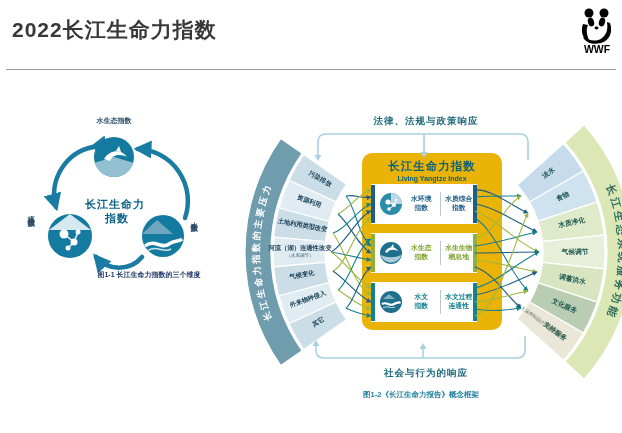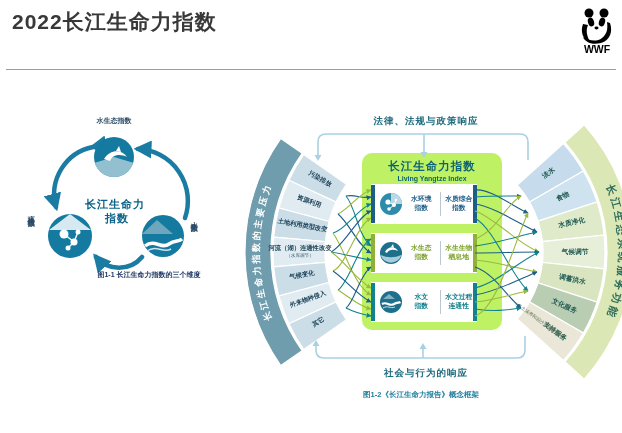--- a/index.html
+++ b/index.html
@@ -1,35 +1,35 @@
 <!DOCTYPE html>
 <html><head>
 <meta charset="utf-8">
 <style>
   html,body{margin:0;padding:0;background:#fff;}
   #slide{position:relative;width:622px;height:433px;background:#ffffff;overflow:hidden;
          font-family:"Liberation Sans",sans-serif;}
   
-  #page-title{position:absolute;left:12px;top:8px;font-size:21px;font-weight:600;
+  #page-title{position:absolute;left:12px;top:16px;font-size:21px;font-weight:600;
               color:#383838;letter-spacing:1px;}
   #title-rule{position:absolute;left:6px;right:6px;top:69px;border-top:1px solid #9c9c9c;}
   #wwf{position:absolute;left:577px;top:6px;width:40px;height:50px;}
   
   #cycle-svg{position:absolute;left:36px;top:108px;}
   .v-label{position:absolute;display:flex;writing-mode:vertical-lr;
            font-size:7px;font-weight:700;color:#2a4a66;line-height:1.25;letter-spacing:1px;}
   #cycle-left-label{left:26px;top:210px;}
   #cycle-right-label{left:189px;top:216px;}
   
   #intro{position:absolute;left:40px;top:297px;width:225px;font-size:10px;line-height:22px;
          color:#474747;letter-spacing:0.5px;}
   #intro .hl{color:#0070c0;font-weight:700;}
   
   #panel{position:absolute;left:362px;top:153px;width:140px;height:177px;
-         background:#bef264;border-radius:10px;}
+         background:#eab308;border-radius:10px;}
   #panel-head{padding-top:6px;text-align:center;color:#0e6276;}
   #panel-title{font-size:11.5px;font-weight:700;letter-spacing:1px;}
   #panel-subtitle{font-size:7px;font-weight:700;margin-top:1px;}
   .idx-row{position:relative;width:106px;height:40px;margin:0 0 9px 9px;background:#ffffff;
            display:flex;align-items:center;padding:0;box-sizing:border-box;}
   #rows-wrap{position:absolute;left:0;top:31px;}
   .idx-row .bar{position:absolute;top:1px;bottom:1px;width:4px;}
   .idx-row .bar.l{left:0;} .idx-row .bar.r{right:0;}
   .row-env .bar{background:#1d5e88;} .row-env .lbl{color:#1d5e88;}
   .row-eco .bar{background:#8fb03a;} .row-eco .lbl{color:#7ca32b;}

